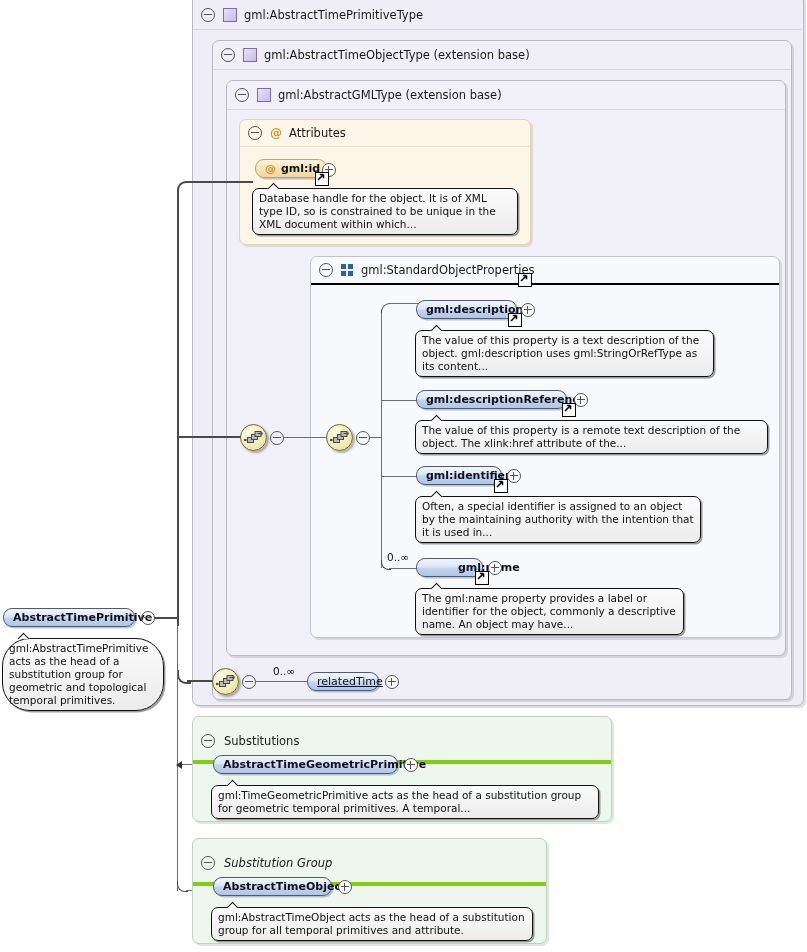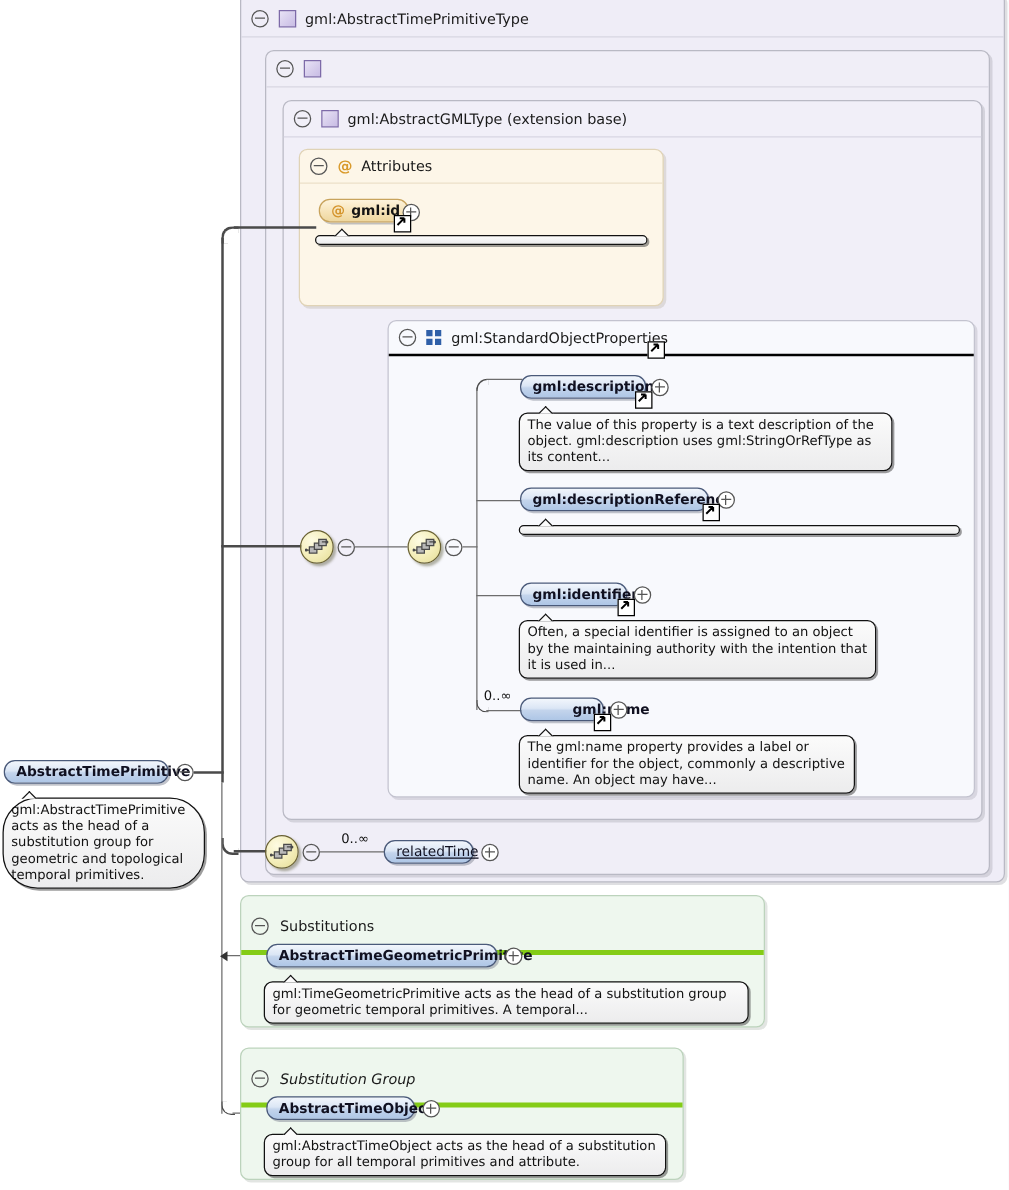--- a/index.html
+++ b/index.html
@@ -169,20 +169,21 @@
     <span class="minus"></span>
     <span class="ticon"></span>
     <span class="lbl">gml:AbstractTimePrimitiveType</span>
   </div>
 </div>
 
 <div class="typebox lvl2" style="left:212px;top:40px;width:580px;height:660px;">
   <div class="hdr">
     <span class="minus"></span>
     <span class="ticon"></span>
+    <span class="lbl">gml:AbstractTimeObjectType (extension base)</span>
   </div>
 </div>
 
 <div class="typebox lvl3" style="left:226px;top:80px;width:560px;height:576px;">
   <div class="hdr">
     <span class="minus"></span>
     <span class="ticon"></span>
     <span class="lbl">gml:AbstractGMLType (extension base)</span>
   </div>
 </div>
@@ -200,20 +201,21 @@
   <span class="nm">gml:id</span>
 </div>
 <div class="refbadge" style="left:315px;top:172px;">
   <svg width="9" height="9" viewBox="0 0 9 9">
       <path d="M7.5 1.5 L2 7 M7.5 1.5 L3.8 1.5 M7.5 1.5 L7.5 5.2" stroke="#000" stroke-width="1.6" fill="none"></path>
     </svg>
 </div>
 <span class="plus" style="position:absolute;left:322px;top:163px;"></span>
 <div class="doc" style="left:252px;top:188px;width:266px;">
   <span class="tail"></span>
+  <span>Database handle for the object. It is of XML type ID, so is constrained to be unique in the XML document within which...</span>
 </div>
 
 <div class="modelbox" style="left:310px;top:256px;width:470px;height:382px;">
   <div class="hdr">
     <span class="minus"></span>
     <span class="gicon">
         <i></i>
         <i></i>
         <i></i>
         <i></i>
@@ -253,20 +255,21 @@
   <span>gml:descriptionReference</span>
 </div>
 <div class="refbadge" style="left:562px;top:403px;">
   <svg width="9" height="9" viewBox="0 0 9 9">
       <path d="M7.5 1.5 L2 7 M7.5 1.5 L3.8 1.5 M7.5 1.5 L7.5 5.2" stroke="#000" stroke-width="1.6" fill="none"></path>
     </svg>
 </div>
 <span class="plus" style="position:absolute;left:574px;top:393px;"></span>
 <div class="doc" style="left:415px;top:420px;width:353px;">
   <span class="tail"></span>
+  <span>The value of this property is a remote text description of the object. The xlink:href attribute of the...</span>
 </div>
 
 <div class="pill" style="left:416px;top:466px;width:86px;">
   <span>gml:identifier</span>
 </div>
 <div class="refbadge" style="left:494px;top:479px;">
   <svg width="9" height="9" viewBox="0 0 9 9">
       <path d="M7.5 1.5 L2 7 M7.5 1.5 L3.8 1.5 M7.5 1.5 L7.5 5.2" stroke="#000" stroke-width="1.6" fill="none"></path>
     </svg>
 </div>

